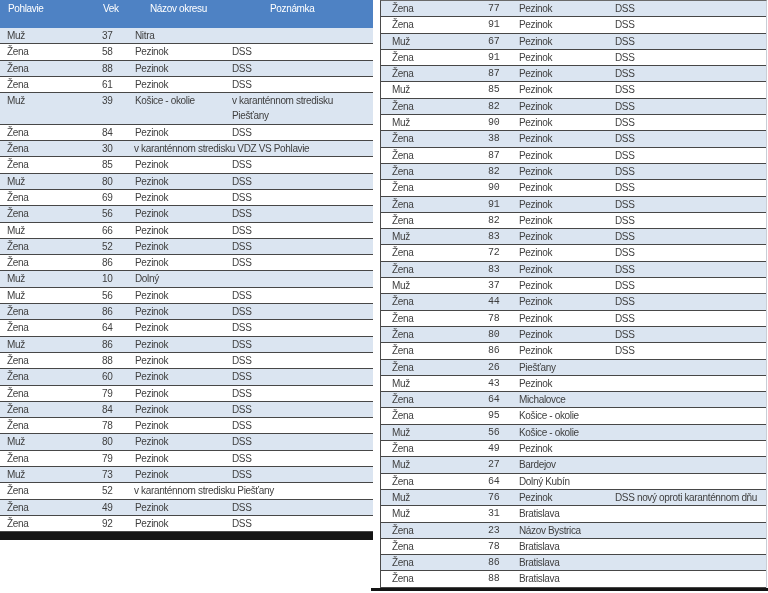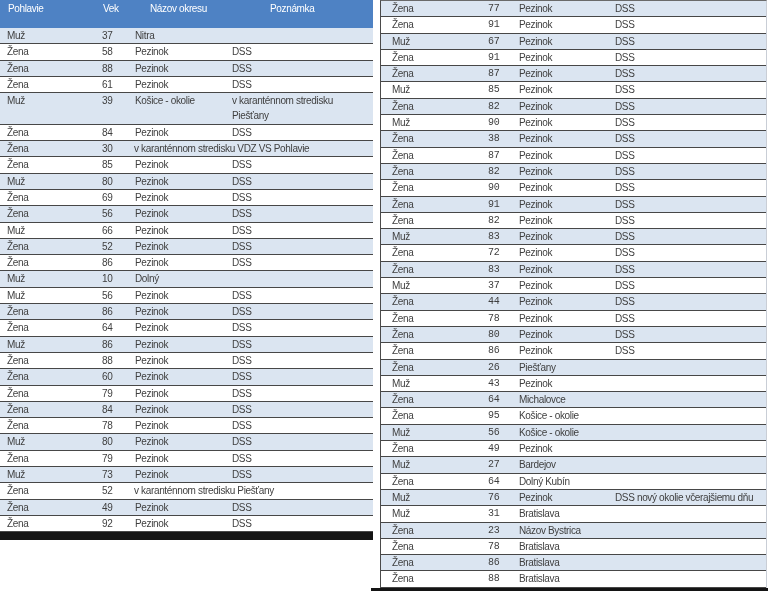--- a/index.html
+++ b/index.html
@@ -408,21 +408,21 @@
         <div class="row plain">
           <div class="cell c1">Žena</div>
           <div class="cell c2">64</div>
           <div class="cell c3">Dolný Kubín</div>
           <div class="cell c4"></div>
         </div>
         <div class="row band">
           <div class="cell c1">Muž</div>
           <div class="cell c2">76</div>
           <div class="cell c3">Pezinok</div>
-          <div class="cell c4">DSS nový okolie včerajšiemu dňu</div>
+          <div class="cell c4">DSS nový oproti karanténnom dňu</div>
         </div>
         <div class="row plain">
           <div class="cell c1">Muž</div>
           <div class="cell c2">31</div>
           <div class="cell c3">Bratislava</div>
           <div class="cell c4"></div>
         </div>
         <div class="row band">
           <div class="cell c1">Žena</div>
           <div class="cell c2">23</div>

